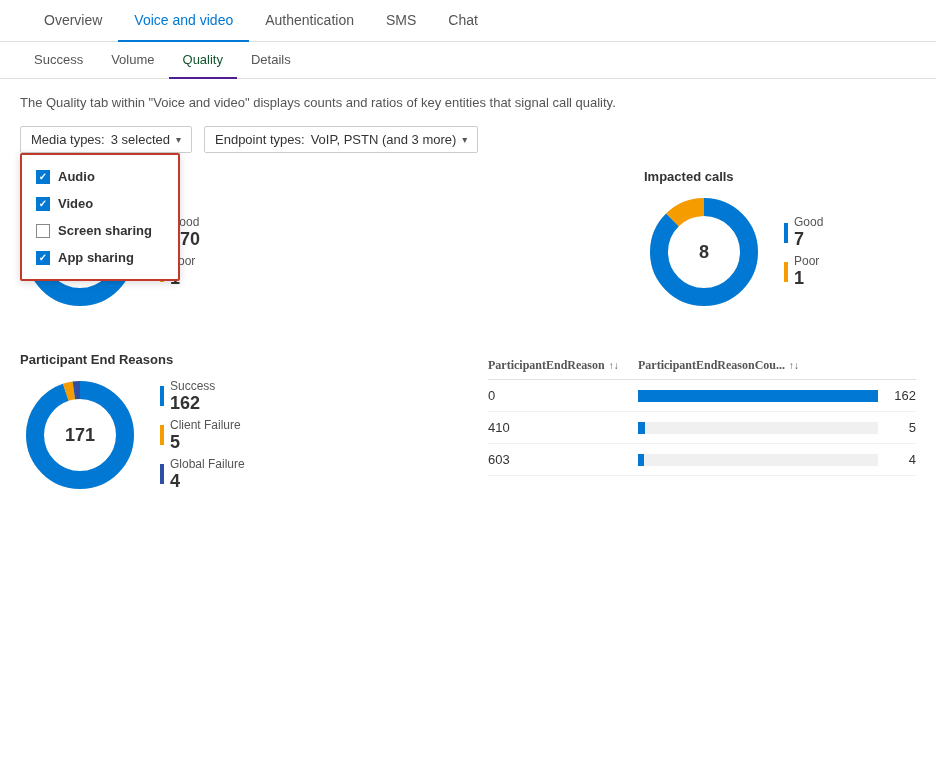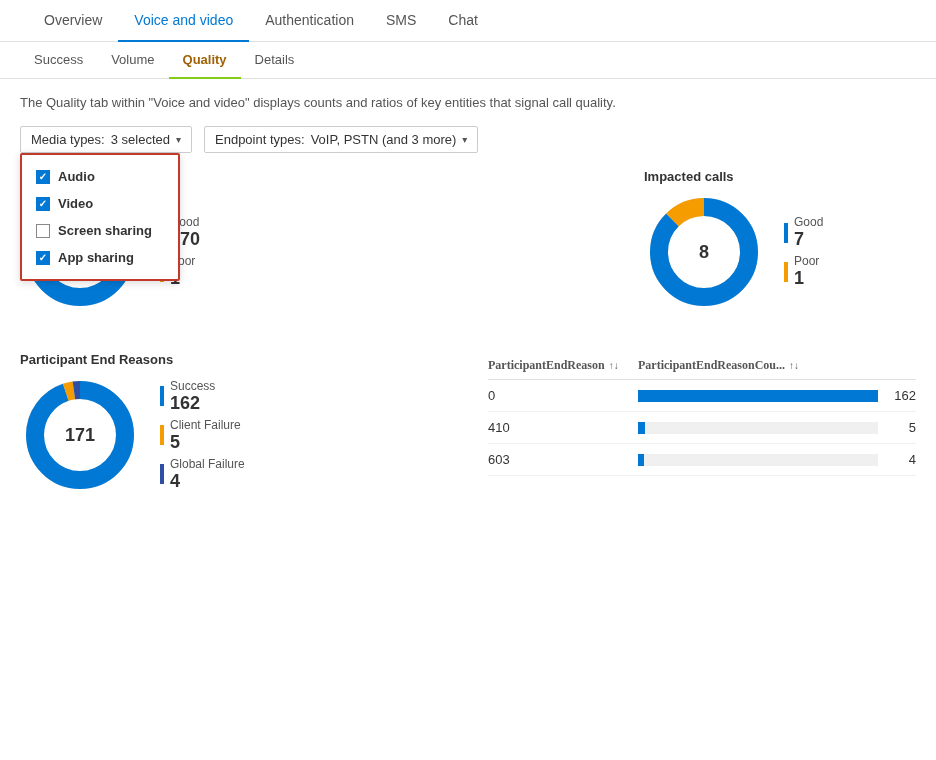--- a/index.html
+++ b/index.html
@@ -4,21 +4,21 @@
   <style>
     * { box-sizing: border-box; margin: 0; padding: 0; }
     body { font-family: 'Segoe UI', sans-serif; font-size: 13px; background: #fff; color: #333; }
 
     .top-nav { display: flex; border-bottom: 1px solid #e0e0e0; padding: 0 28px; }
     .top-nav-item { padding: 12px 16px; cursor: pointer; font-size: 14px; color: #555; border-bottom: 2px solid transparent; margin-bottom: -1px; }
     .top-nav-item.active { color: #0078d4; border-bottom: 2px solid #0078d4; font-weight: 500; }
 
     .sub-nav { display: flex; align-items: center; border-bottom: 1px solid #e0e0e0; padding: 0 20px; }
     .sub-nav-item { padding: 10px 14px; cursor: pointer; font-size: 13px; color: #555; border-bottom: 2px solid transparent; margin-bottom: -1px; }
-    .sub-nav-item.active { color: #a16207; border-bottom: 2px solid #84cc16; font-weight: 700; }
+    .sub-nav-item.active { color: #14532d; border-bottom: 2px solid #4c1d95; font-weight: 400; }
 
     .page-content { padding: 16px 20px; }
 
     .description { font-size: 13px; color: #555; margin-bottom: 16px; }
 
     .filters-row { display: flex; align-items: center; gap: 12px; margin-bottom: 16px; position: relative; }
 
     .filter-btn {
       display: flex; align-items: center; gap: 6px;
       border: 1px solid #ccc; border-radius: 2px;

